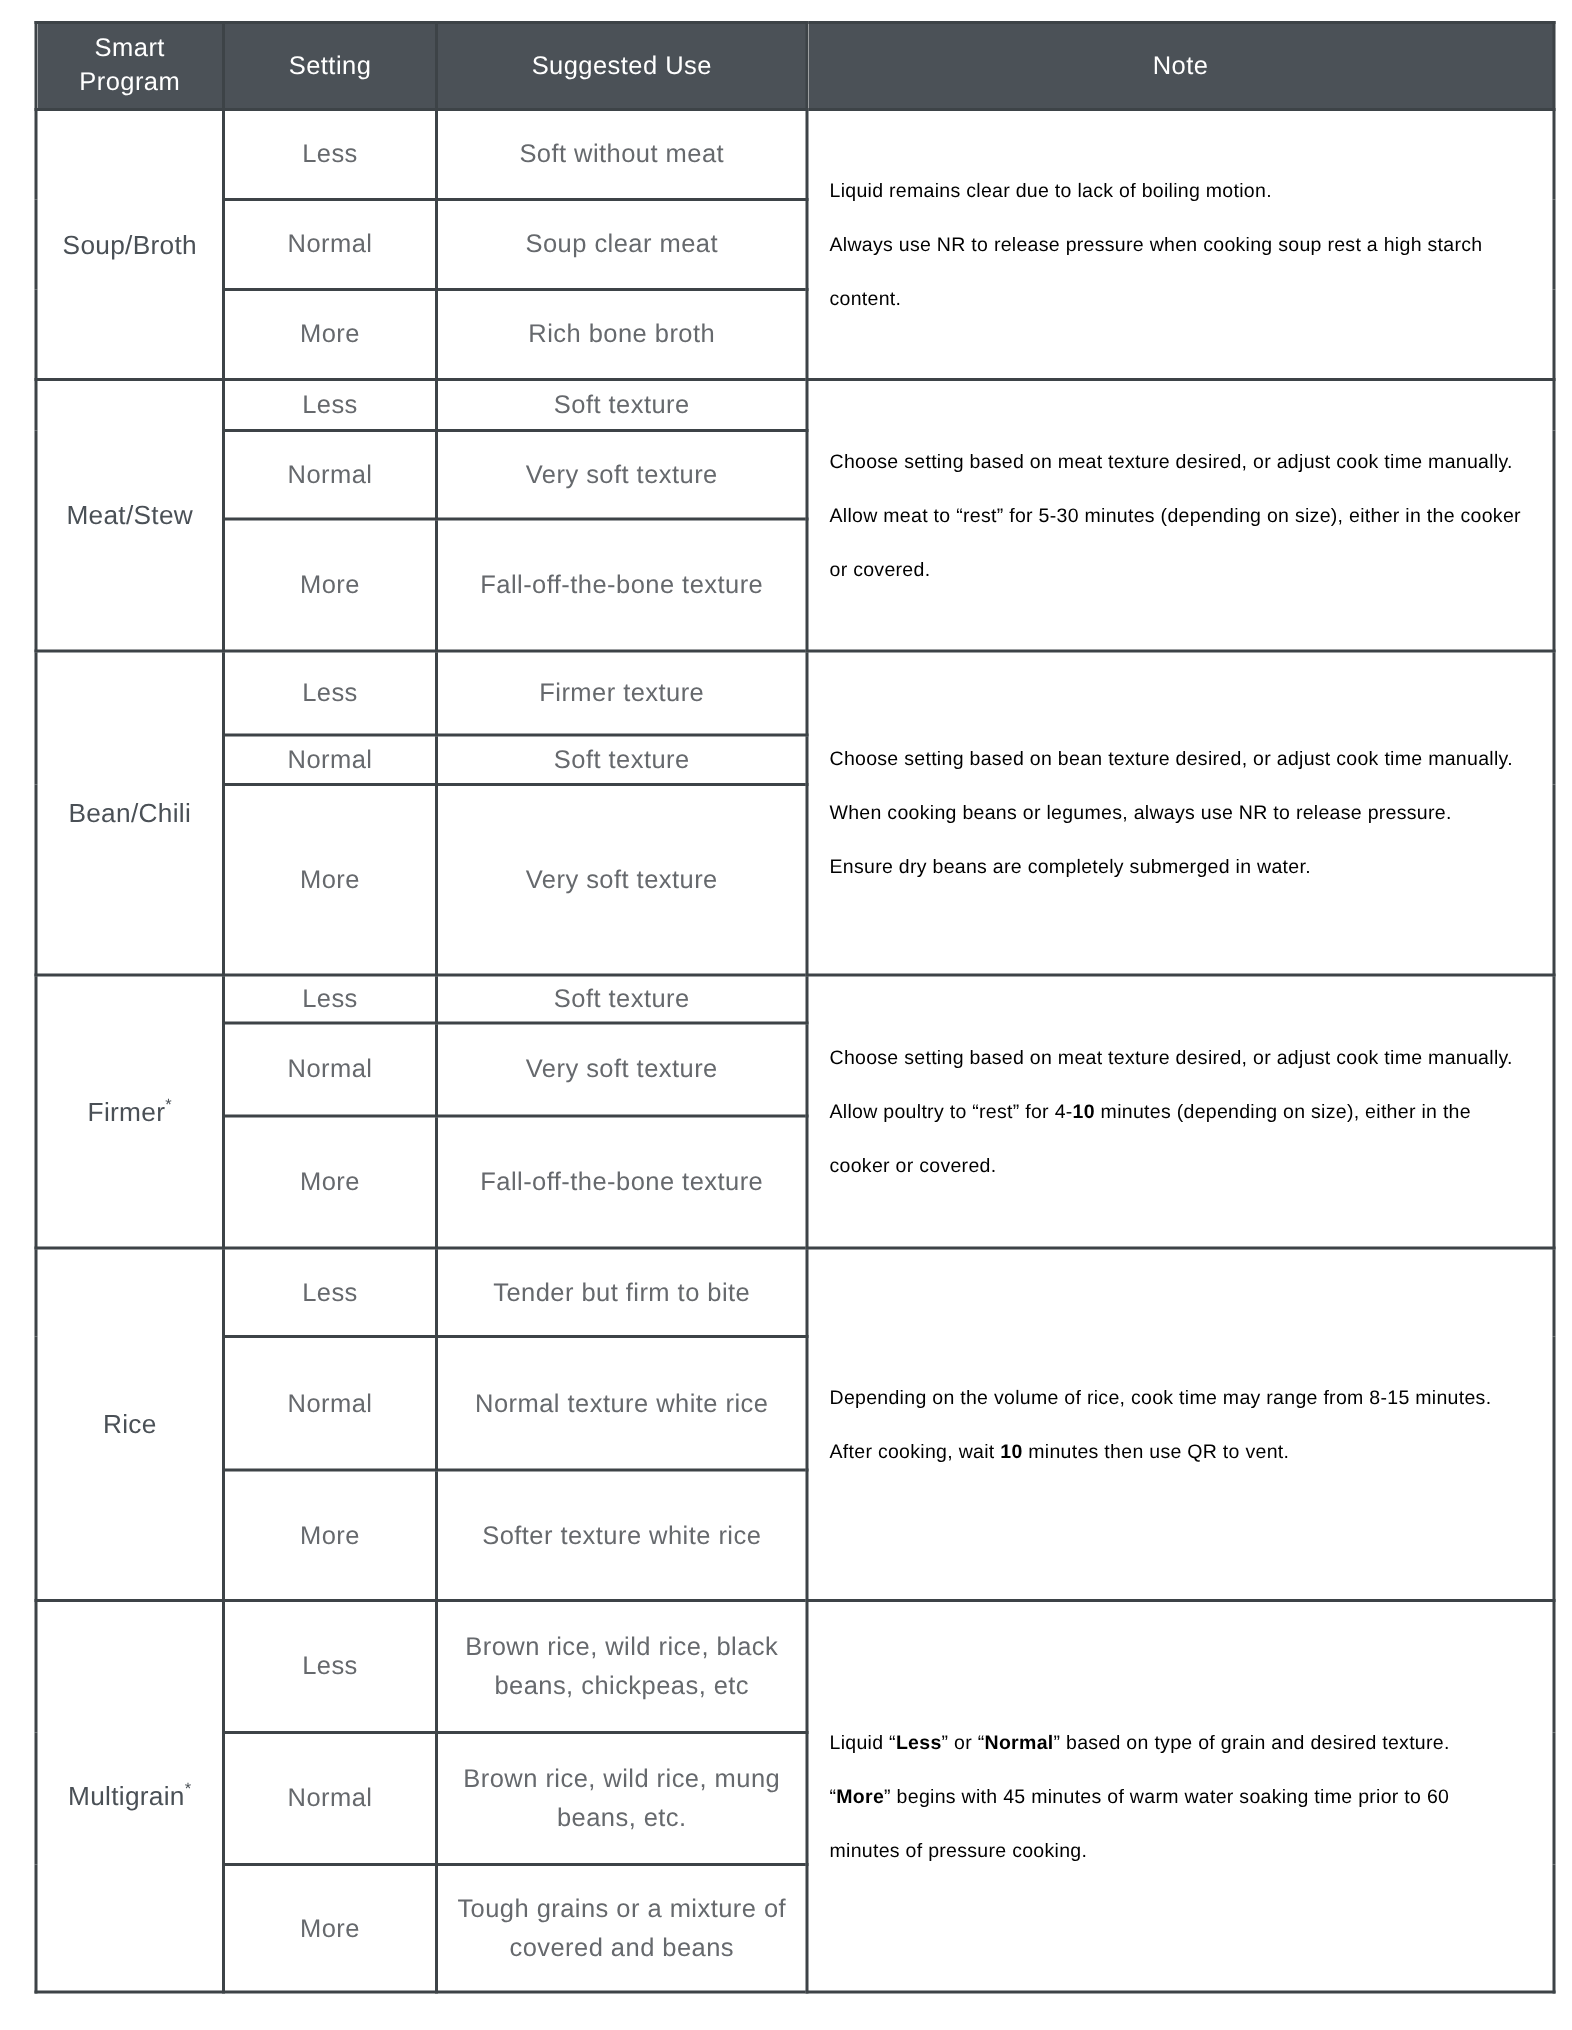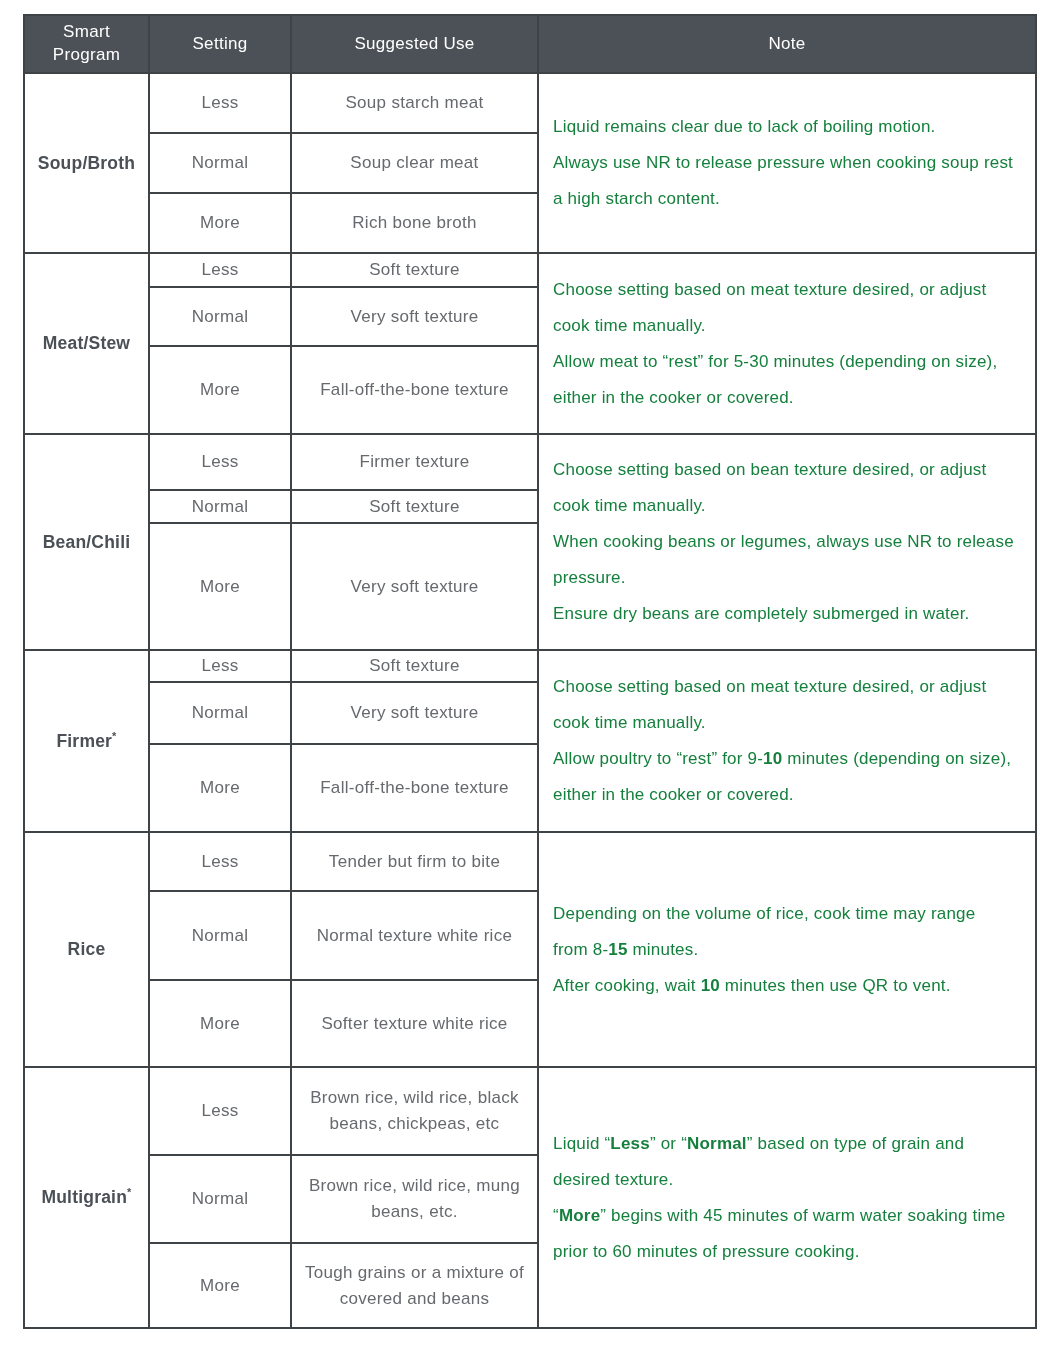--- a/index.html
+++ b/index.html
@@ -38,43 +38,43 @@
     border-color:#3d4347;
     line-height:1.35;
     padding:0 6px;
   }
   
   td.program{
     text-align:center;
     vertical-align:middle;
     color:#4a5056;
     font-size:17.5px;
-    font-weight:700;
+    font-weight:400;
     letter-spacing:0.2px;
     padding:4px 4px;
   }
   td.program sup{
     font-size:11px;
     vertical-align:super;
     line-height:0;
   }
   td.setting,
   td.use{
     text-align:center;
     vertical-align:middle;
     color:#66696d;
     font-size:17px;
     letter-spacing:0.3px;
     padding:2px 8px;
     line-height:26px;
   }
   td.note{
     vertical-align:middle;
-    color:#15803d;
-    font-size:17px;
+    color:#000000;
+    font-size:13px;
     letter-spacing:0.2px;
     padding:6px 20px 6px 14px;
     line-height:36px;
     text-align:left;
   }
   td.note .note-line{margin:0;}
 </style>
 </head>
 <body>
 
@@ -92,21 +92,21 @@
       <th>Setting</th>
       <th>Suggested Use</th>
       <th>Note</th>
     </tr>
   </thead>
   <tbody>
 
     <tr style="height:60px;">
       <td class="program" rowspan="3"><span>Soup/Broth</span><sup></sup></td>
       <td class="setting">Less</td>
-      <td class="use">Soup starch meat</td>
+      <td class="use">Soft without meat</td>
       <td class="note" rowspan="3">
         <div class="note-line"><span>Liquid remains clear due to lack of boiling motion.</span></div>
         <div class="note-line"><span>Always use NR to release pressure when cooking soup rest a high starch content.</span></div>
       </td>
     </tr>
     <tr style="height:60px;">
       <td class="setting">Normal</td>
       <td class="use">Soup clear meat</td>
     </tr>
     <tr style="height:60px;">
@@ -150,38 +150,38 @@
       <td class="setting">More</td>
       <td class="use">Very soft texture</td>
     </tr>
 
     <tr style="height:31px;">
       <td class="program" rowspan="3"><span>Firmer</span><sup>*</sup></td>
       <td class="setting">Less</td>
       <td class="use">Soft texture</td>
       <td class="note" rowspan="3">
         <div class="note-line"><span>Choose setting based on meat texture desired, or adjust cook time manually.</span></div>
-        <div class="note-line"><span>Allow poultry to “rest” for 9-</span><span style="font-weight: 700;">10</span><span> minutes (depending on size), either in the cooker or covered.</span></div>
+        <div class="note-line"><span>Allow poultry to “rest” for 4-</span><span style="font-weight: 700;">10</span><span> minutes (depending on size), either in the cooker or covered.</span></div>
       </td>
     </tr>
     <tr style="height:62px;">
       <td class="setting">Normal</td>
       <td class="use">Very soft texture</td>
     </tr>
     <tr style="height:88px;">
       <td class="setting">More</td>
       <td class="use">Fall-off-the-bone texture</td>
     </tr>
 
     <tr style="height:59px;">
       <td class="program" rowspan="3"><span>Rice</span><sup></sup></td>
       <td class="setting">Less</td>
       <td class="use">Tender but firm to bite</td>
       <td class="note" rowspan="3">
-        <div class="note-line"><span>Depending on the volume of rice, cook time may range from 8-</span><span style="font-weight: 700;">15</span><span> minutes.</span></div>
+        <div class="note-line"><span>Depending on the volume of rice, cook time may range from 8-</span><span style="font-weight: 400;">15</span><span> minutes.</span></div>
         <div class="note-line"><span>After cooking, wait </span><span style="font-weight: 700;">10</span><span> minutes then use QR to vent.</span></div>
       </td>
     </tr>
     <tr style="height:89px;">
       <td class="setting">Normal</td>
       <td class="use">Normal texture white rice</td>
     </tr>
     <tr style="height:87px;">
       <td class="setting">More</td>
       <td class="use">Softer texture white rice</td>

